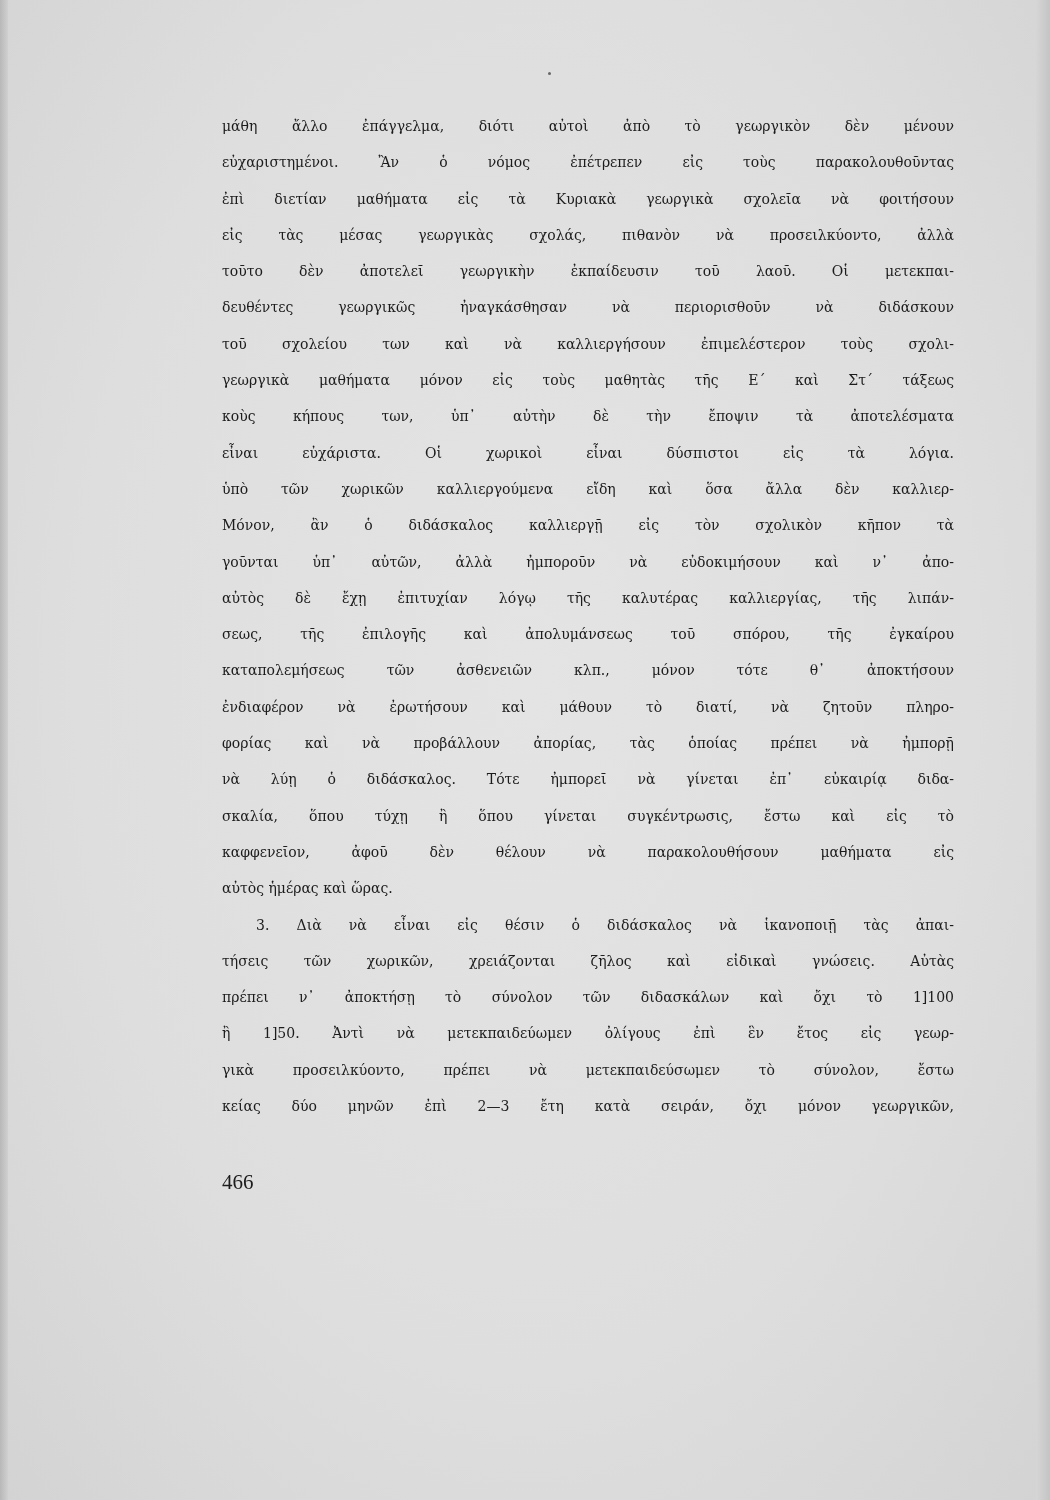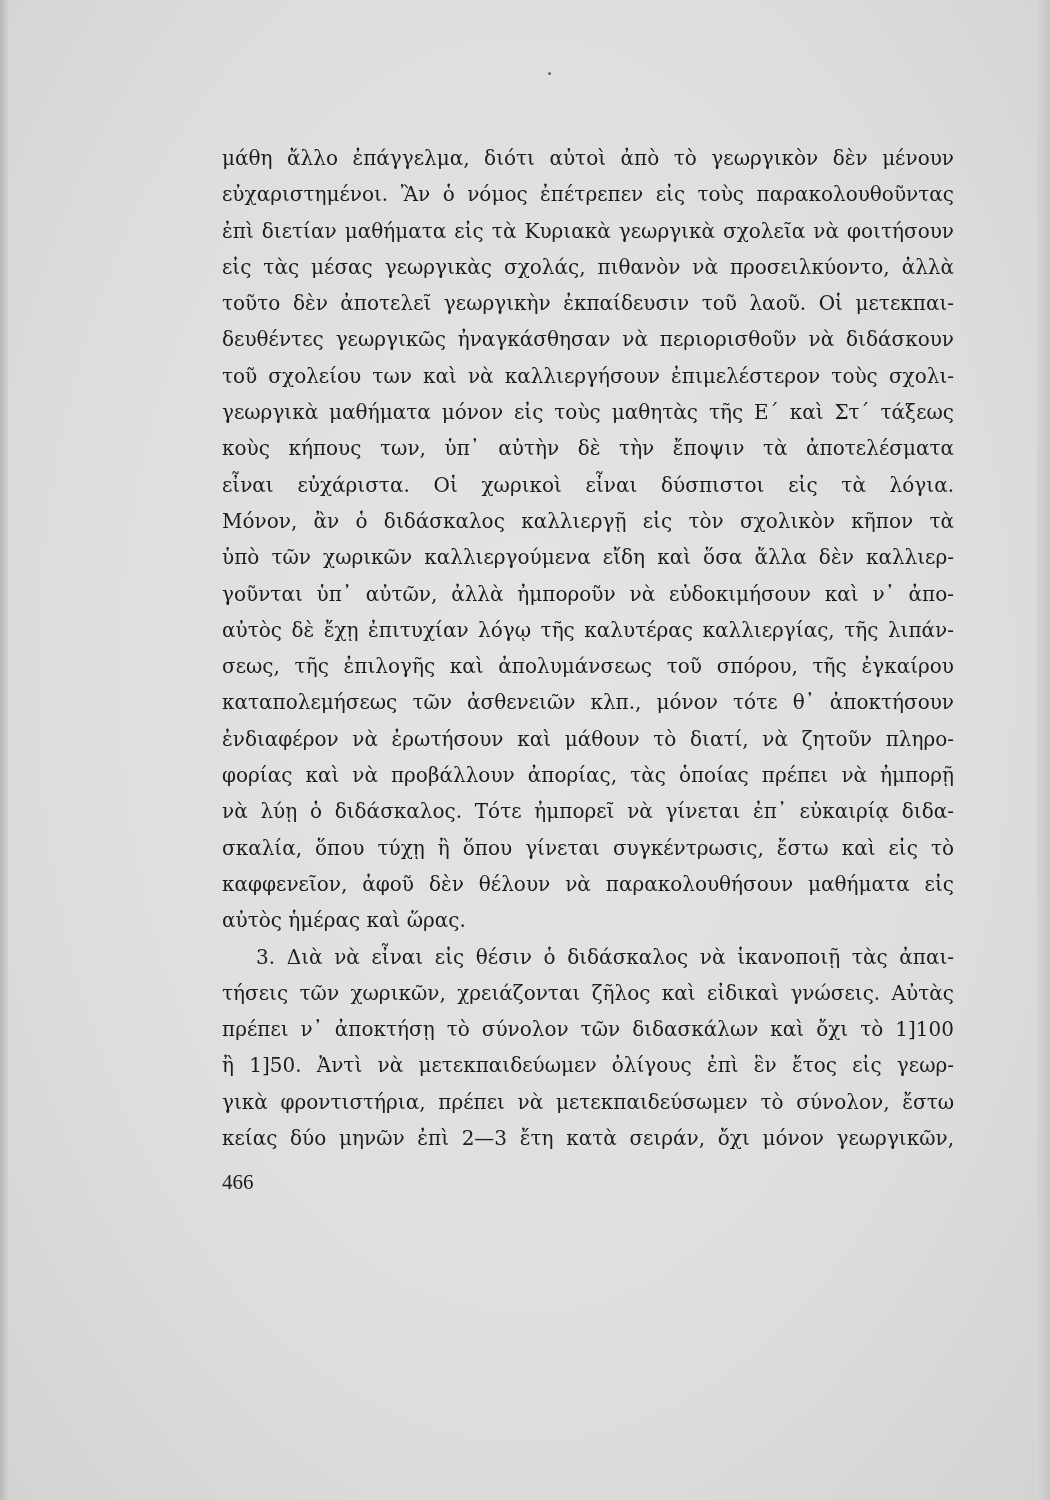--- a/index.html
+++ b/index.html
@@ -18,23 +18,22 @@
     position: absolute; left: 0; top: 0; width: 8px; height: 1500px;
     background: linear-gradient(to right, #b8b8b8, #d0d0d0);
   }
   .right-edge {
     position: absolute; right: 0; top: 0; width: 14px; height: 1500px;
     background: linear-gradient(to right, #d6d6d6, #c4c4c4);
   }
   .text-block {
     position: absolute; left: 222px; top: 108px; width: 732px;
     color: #1c1c1c;
-    font-size: 20px;
+    font-size: 14px;
     line-height: 36.3px;
-    margin-top: 32px;
   }
   .line {
     display: block; white-space: nowrap;
     text-align: justify; text-align-last: justify;
     height: 36.3px;
   }
   .line.last { text-align-last: left; }
   .line.indent { padding-left: 34px; }
   .page-number {
     position: absolute; left: 222px; top: 1170px;
@@ -58,34 +57,34 @@
       <span class="line">μάθη ἄλλο ἐπάγγελμα, διότι αὐτοὶ ἀπὸ τὸ γεωργικὸν  δὲν μένουν</span>
       <span class="line">εὐχαριστημένοι. Ἂν ὁ νόμος ἐπέτρεπεν εἰς τοὺς παρακολουθοῦντας</span>
       <span class="line">ἐπὶ διετίαν μαθήματα εἰς τὰ Κυριακὰ γεωργικὰ σχολεῖα νὰ φοιτήσουν</span>
       <span class="line">εἰς τὰς μέσας γεωργικὰς σχολάς, πιθανὸν νὰ προσειλκύοντο, ἀλλὰ</span>
       <span class="line">τοῦτο δὲν ἀποτελεῖ γεωργικὴν ἐκπαίδευσιν τοῦ λαοῦ. Οἱ μετεκπαι-</span>
       <span class="line">δευθέντες γεωργικῶς ἠναγκάσθησαν νὰ περιορισθοῦν νὰ διδάσκουν</span>
       <span class="line">τοῦ σχολείου των καὶ νὰ καλλιεργήσουν ἐπιμελέστερον τοὺς σχολι-</span>
       <span class="line">γεωργικὰ μαθήματα μόνον εἰς τοὺς μαθητὰς τῆς Ε΄ καὶ Στ΄ τάξεως</span>
       <span class="line">κοὺς κήπους των, ὑπ᾿ αὐτὴν δὲ τὴν ἔποψιν τὰ ἀποτελέσματα</span>
       <span class="line">εἶναι εὐχάριστα. Οἱ χωρικοὶ εἶναι δύσπιστοι εἰς τὰ λόγια.</span>
+      <span class="line">ὑπὸ τῶν χωρικῶν καλλιεργούμενα εἴδη καὶ ὅσα ἄλλα δὲν καλλιερ-</span>
       <span class="line">Μόνον, ἂν ὁ διδάσκαλος καλλιεργῇ εἰς τὸν σχολικὸν κῆπον τὰ</span>
-      <span class="line">ὑπὸ τῶν χωρικῶν καλλιεργούμενα εἴδη καὶ ὅσα ἄλλα δὲν καλλιερ-</span>
       <span class="line">γοῦνται ὑπ᾿ αὐτῶν, ἀλλὰ ἠμποροῦν νὰ εὐδοκιμήσουν καὶ ν᾿ ἀπο-</span>
       <span class="line">αὐτὸς δὲ ἔχῃ ἐπιτυχίαν λόγῳ τῆς καλυτέρας καλλιεργίας, τῆς λιπάν-</span>
       <span class="line">σεως, τῆς ἐπιλογῆς καὶ ἀπολυμάνσεως τοῦ σπόρου, τῆς ἐγκαίρου</span>
       <span class="line">καταπολεμήσεως τῶν ἀσθενειῶν κλπ., μόνον τότε θ᾿ ἀποκτήσουν</span>
       <span class="line">ἐνδιαφέρον νὰ ἐρωτήσουν καὶ μάθουν τὸ διατί, νὰ ζητοῦν πληρο-</span>
       <span class="line">φορίας καὶ νὰ προβάλλουν ἀπορίας, τὰς ὁποίας πρέπει νὰ ἠμπορῇ</span>
       <span class="line">νὰ λύῃ ὁ διδάσκαλος. Τότε ἠμπορεῖ νὰ γίνεται ἐπ᾿ εὐκαιρίᾳ διδα-</span>
       <span class="line">σκαλία, ὅπου τύχῃ ἢ ὅπου γίνεται συγκέντρωσις, ἔστω καὶ εἰς τὸ</span>
       <span class="line">καφφενεῖον, ἀφοῦ δὲν θέλουν νὰ παρακολουθήσουν μαθήματα εἰς</span>
       <span class="line last">αὐτὸς ἡμέρας καὶ ὥρας.</span>
       <span class="line indent">3. Διὰ νὰ εἶναι εἰς θέσιν ὁ διδάσκαλος νὰ ἱκανοποιῇ τὰς ἀπαι-</span>
       <span class="line">τήσεις τῶν χωρικῶν, χρειάζονται ζῆλος καὶ εἰδικαὶ γνώσεις. Αὐτὰς</span>
       <span class="line">πρέπει ν᾿ ἀποκτήσῃ τὸ σύνολον τῶν διδασκάλων καὶ ὄχι τὸ 1]100</span>
       <span class="line">ἢ 1]50. Ἀντὶ νὰ μετεκπαιδεύωμεν ὀλίγους ἐπὶ ἓν ἔτος εἰς γεωρ-</span>
-      <span class="line">γικὰ φροντιστήρια, πρέπει νὰ μετεκπαιδεύσωμεν τὸ σύνολον, ἔστω</span>
+      <span class="line">γικὰ προσειλκύοντο, πρέπει νὰ μετεκπαιδεύσωμεν τὸ σύνολον, ἔστω</span>
       <span class="line">κείας δύο μηνῶν ἐπὶ 2—3 ἔτη κατὰ σειράν, ὄχι μόνον γεωργικῶν,</span>
     </div>
 
   <div class="page-number">466</div>
 </div>
 
 </body></html>

